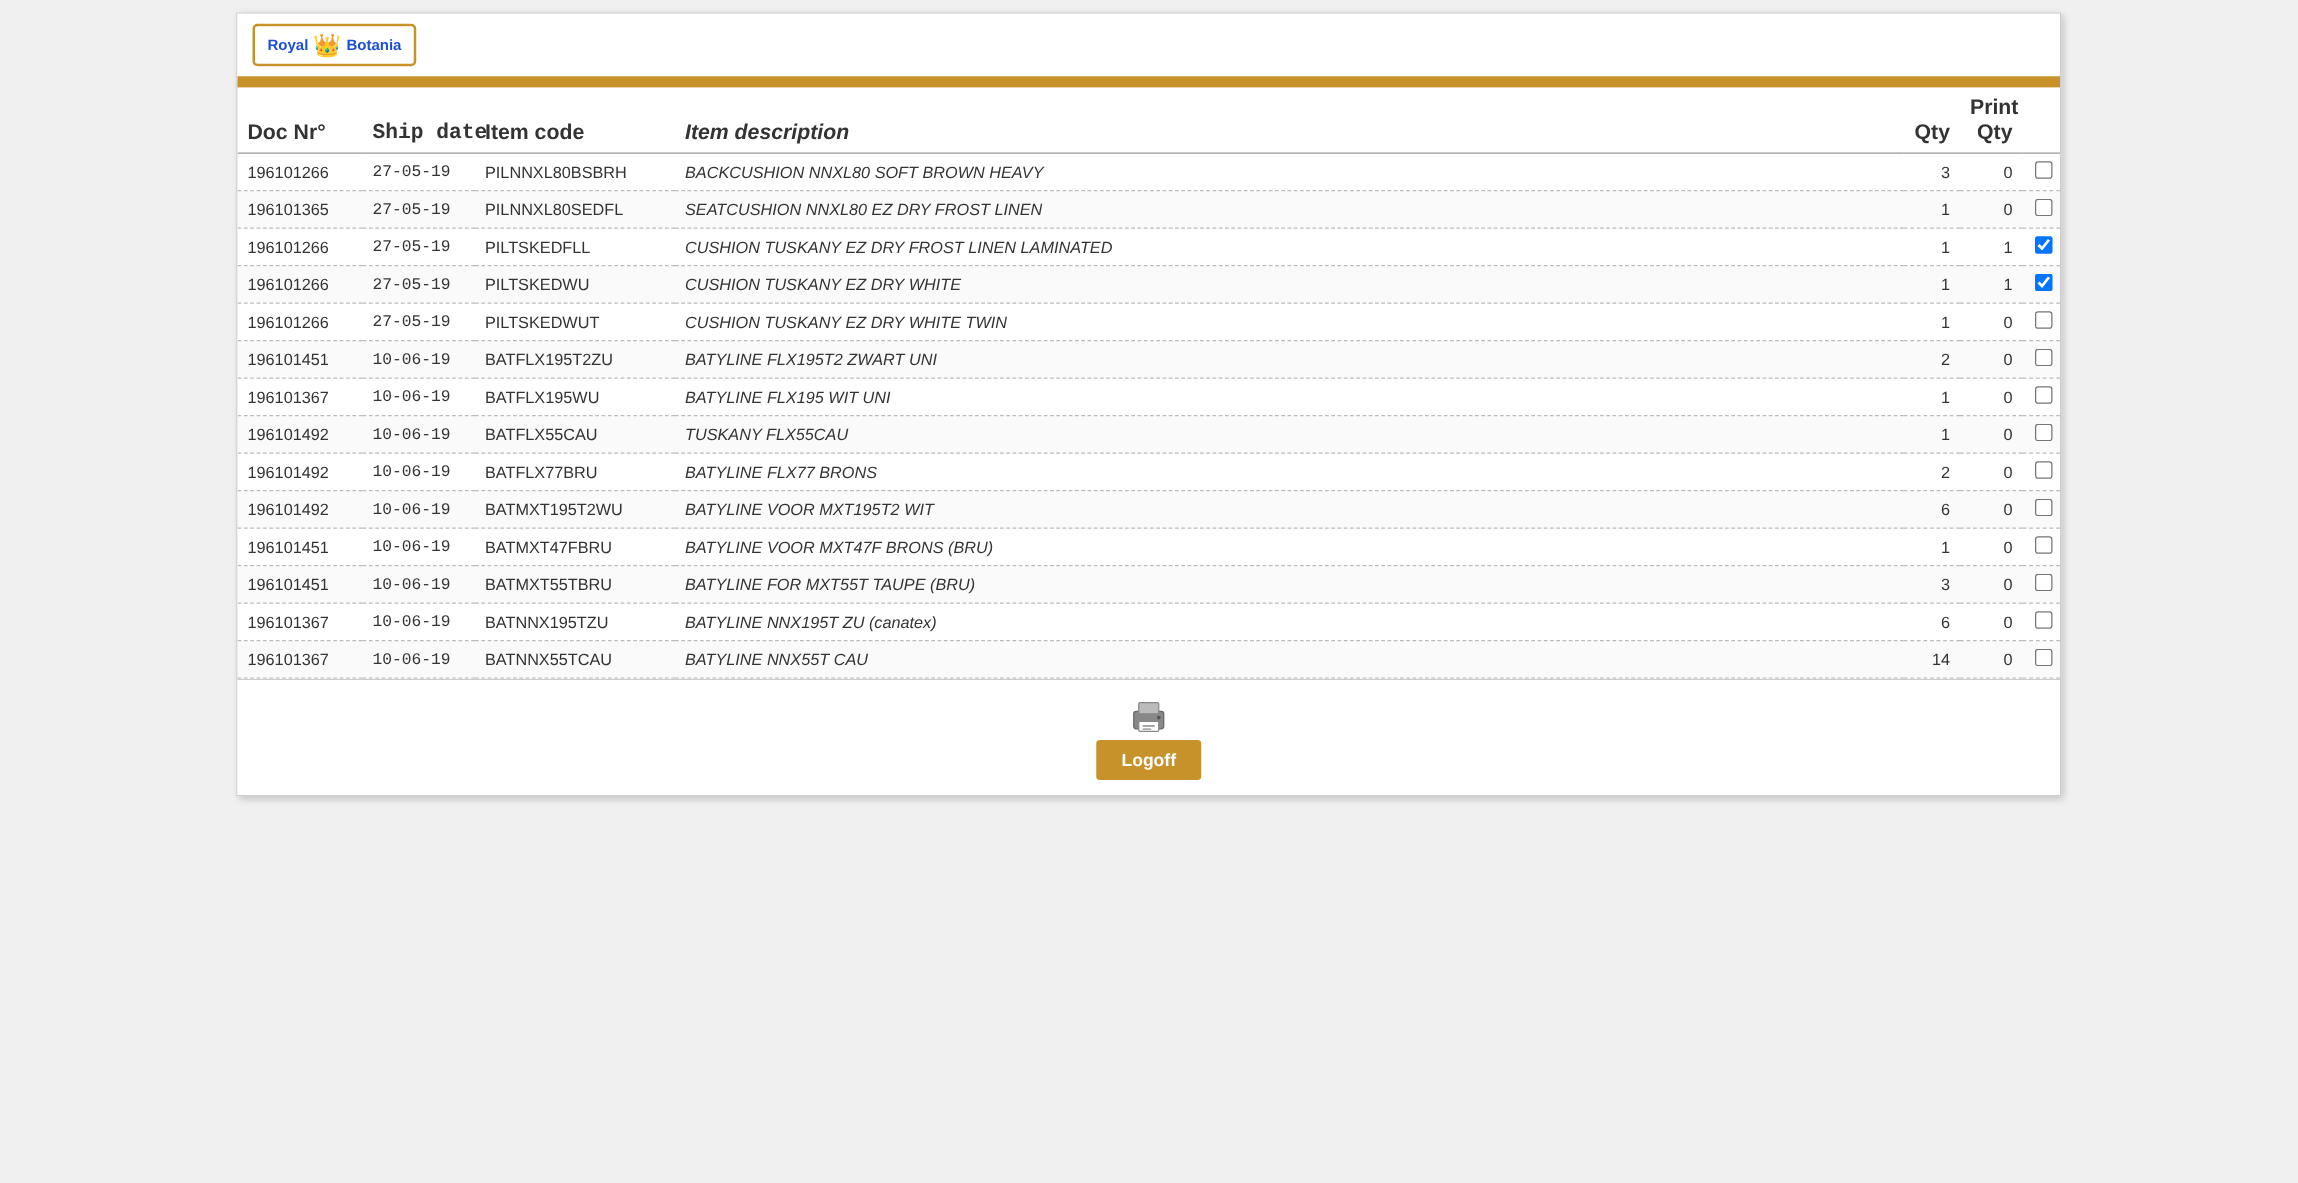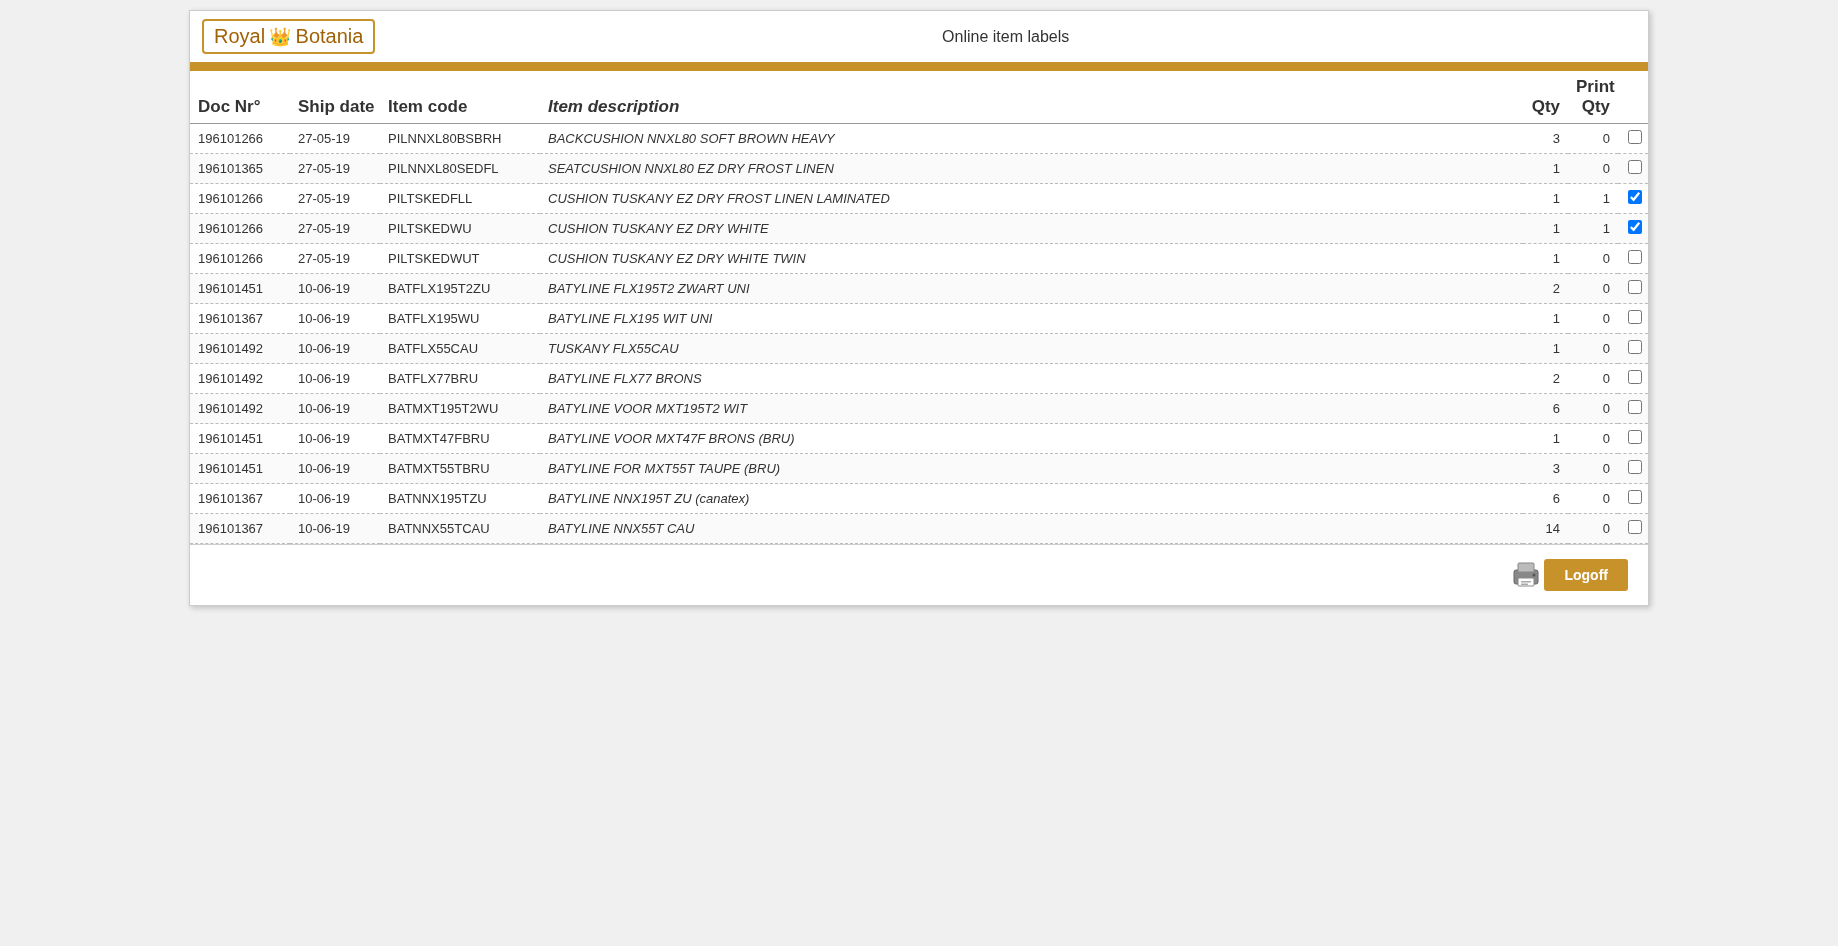--- a/index.html
+++ b/index.html
@@ -28,23 +28,23 @@
     }
     .logo-box {
       border: 2px solid #c8922a;
       border-radius: 4px;
       padding: 4px 10px;
       display: flex;
       align-items: center;
       gap: 4px;
     }
     .logo-text {
-      font-weight: normal;
-      font-size: 20px;
-      color: #a16207;
+      font-weight: bold;
+      font-size: 12px;
+      color: #1d4ed8;
     }
     .logo-crown {
       color: #c8922a;
       font-size: 18px;
     }
     .page-title {
       flex: 1;
       text-align: center;
       font-size: 16px;
       color: #333;
@@ -88,21 +88,21 @@
     tbody tr:nth-child(even) {
       background: #fafafa;
     }
     tbody td {
       padding: 6px 8px;
       font-size: 13px;
       color: #333;
       vertical-align: middle;
     }
     .col-doc { width: 100px; margin-top: 16px; }
-    .col-ship { width: 90px; }
+    .col-ship { width: 90px; font-family: Liberation Mono, monospace; }
     .col-item { width: 160px; }
     .col-desc { width: auto; font-style: italic; }
     .col-qty { width: 45px; text-align: right; }
     .col-printqty { width: 50px; text-align: right; }
     .col-check { width: 30px; text-align: center; }
     td.qty-cell { text-align: right; }
     td.printqty-cell { text-align: right; }
     td.check-cell { text-align: left; }
     input[type=checkbox] {
       width: 14px;
@@ -110,20 +110,21 @@
       cursor: pointer;
       margin-left: 2px;
     }
     .footer {
       display: flex;
       justify-content: flex-end;
       align-items: center;
       padding: 12px 20px;
       gap: 0;
       background: #fff;
+      flex-direction: column;
     }
     .print-icon {
       width: 36px;
       height: 36px;
       cursor: pointer;
       display: flex;
       align-items: center;
       justify-content: center;
     }
     .print-icon svg {
@@ -145,21 +146,20 @@
 <body>
 
 <div class="page-container">
 
   <div class="header">
     <div class="logo-box">
       <span class="logo-text">Royal</span>
       <span class="logo-crown">👑</span>
       <span class="logo-text">Botania</span>
     </div>
-    <div class="page-title">Online item labels</div>
   </div>
 
   <div class="gold-bar"></div>
 
   <div class="table-container">
     <table>
       <thead>
         <tr>
           <th class="col-doc">Doc Nr°</th>
           <th class="col-ship">Ship date</th>

